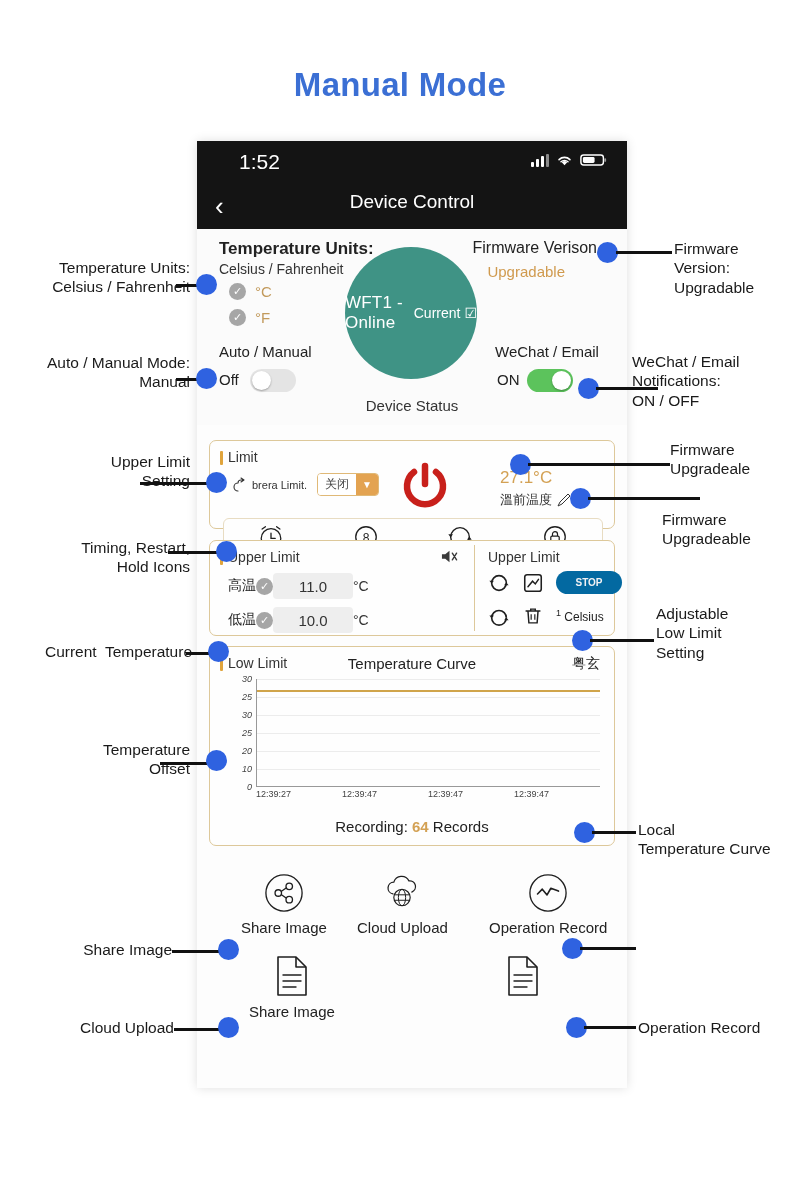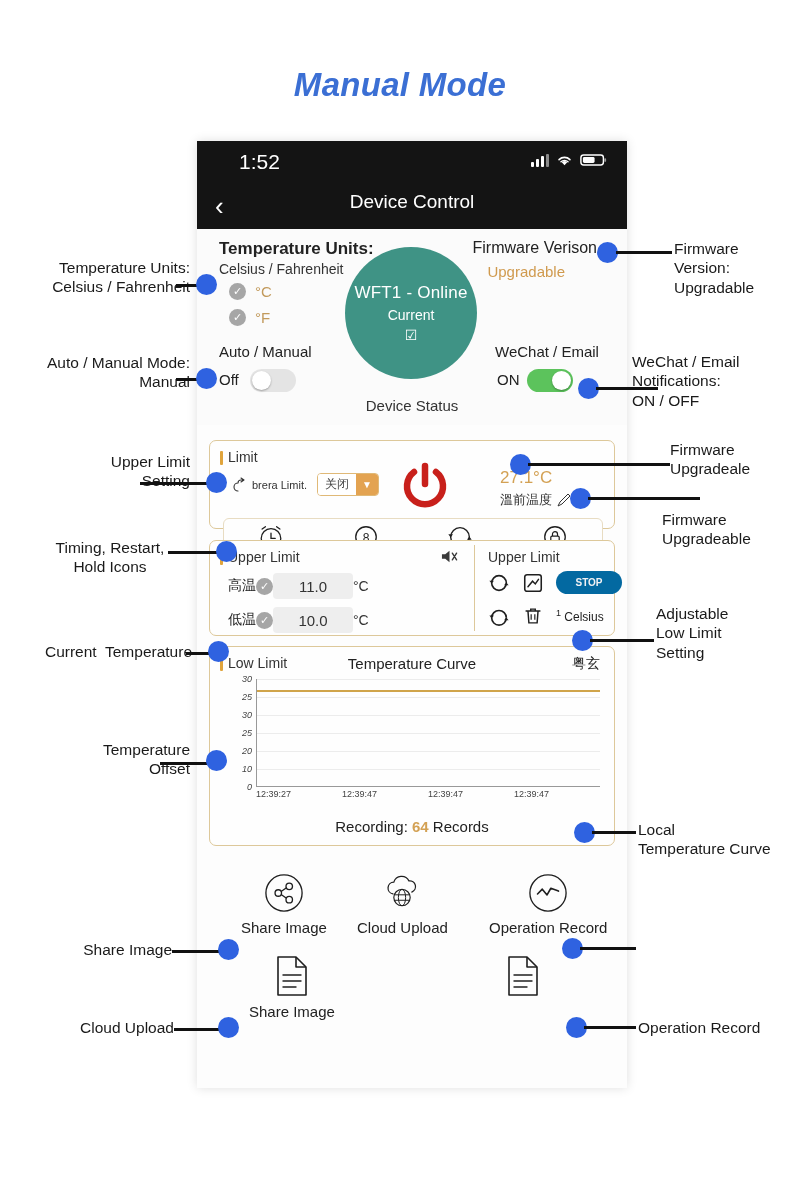--- a/index.html
+++ b/index.html
@@ -9,21 +9,21 @@
     font-family: "Liberation Sans", sans-serif;
     overflow: hidden;
   }
   #root { position: relative; width: 800px; height: 1200px; }
 
   
   .page-title {
     position: absolute; top: 66px; left: 0; width: 800px;
     text-align: center;
     font-size: 33px; font-weight: 600;
-    color: #3b6fd4; letter-spacing: .3px; font-style: italic;
+    color: #3b6fd4; letter-spacing: .3px;
   }
 
   
   .phone {
     position: absolute; left: 197px; top: 141px;
     width: 430px; height: 947px;
     background: #fdfdfd;
     box-shadow: 0 0 10px rgba(0,0,0,.13);
     overflow: hidden;
   }
@@ -84,21 +84,21 @@
 
   .fw-lbl  { position: absolute; right: 30px; top: 10px; font-size: 16px; color: #222; white-space: nowrap; }
   .fw-val  { position: absolute; right: 62px; top: 34px; font-size: 15px; color: #d09a4e; }
   .wc-lbl  { position: absolute; left: 298px; top: 114px; font-size: 15px; color: #222; }
   .wc-state{ position: absolute; left: 300px; top: 142px; font-size: 15px; color: #222; }
 
   .device-circle {
     position: absolute; left: 148px; top: 18px;
     width: 132px; height: 132px; border-radius: 50%;
     background: #3f9385; color: #fff;
-    display: flex; flex-direction: column; align-items: center; justify-content: center;
+    display: flex; flex-direction: row; align-items: center; justify-content: center;
     gap: 4px;
   }
   .dc-name { font-size: 17px; letter-spacing: .2px; }
   .dc-state{ font-size: 14px; }
   .dc-edit { font-size: 14px; }
 
   .device-status-cap {
     position: absolute; left: 0; top: 168px; width: 100%;
     text-align: center; font-size: 15px; color: #333;
   }
@@ -490,21 +490,21 @@
   <div class="ann l" style="left:12px; top:353px; width:178px;">Auto / Manual Mode:
 Manual</div>
   <div class="lead" style="left:176px; top:378px; width:22px;"></div>
   <div class="dot" style="left:196px; top:368px;"></div>
 
   <div class="ann l" style="left:38px; top:452px; width:152px;">Upper Limit
 Setting</div>
   <div class="lead" style="left:140px; top:482px; width:68px;"></div>
   <div class="dot" style="left:206px; top:472px;"></div>
 
-  <div class="ann l" style="left:30px; top:538px; width:160px;text-align:center;">Timing, Restart,
+  <div class="ann l" style="left:30px; top:538px; width:160px;">Timing, Restart,
 Hold Icons</div>
   <div class="lead" style="left:168px; top:551px; width:60px;"></div>
   <div class="dot" style="left:216px; top:541px;"></div>
 
   <div class="ann l" style="left:24px; top:642px; width:168px;">Current  Temperature</div>
   <div class="lead" style="left:186px; top:652px; width:30px;"></div>
   <div class="dot" style="left:208px; top:641px;"></div>
 
   <div class="ann l" style="left:50px; top:740px; width:140px;">Temperature
 Offset</div>

